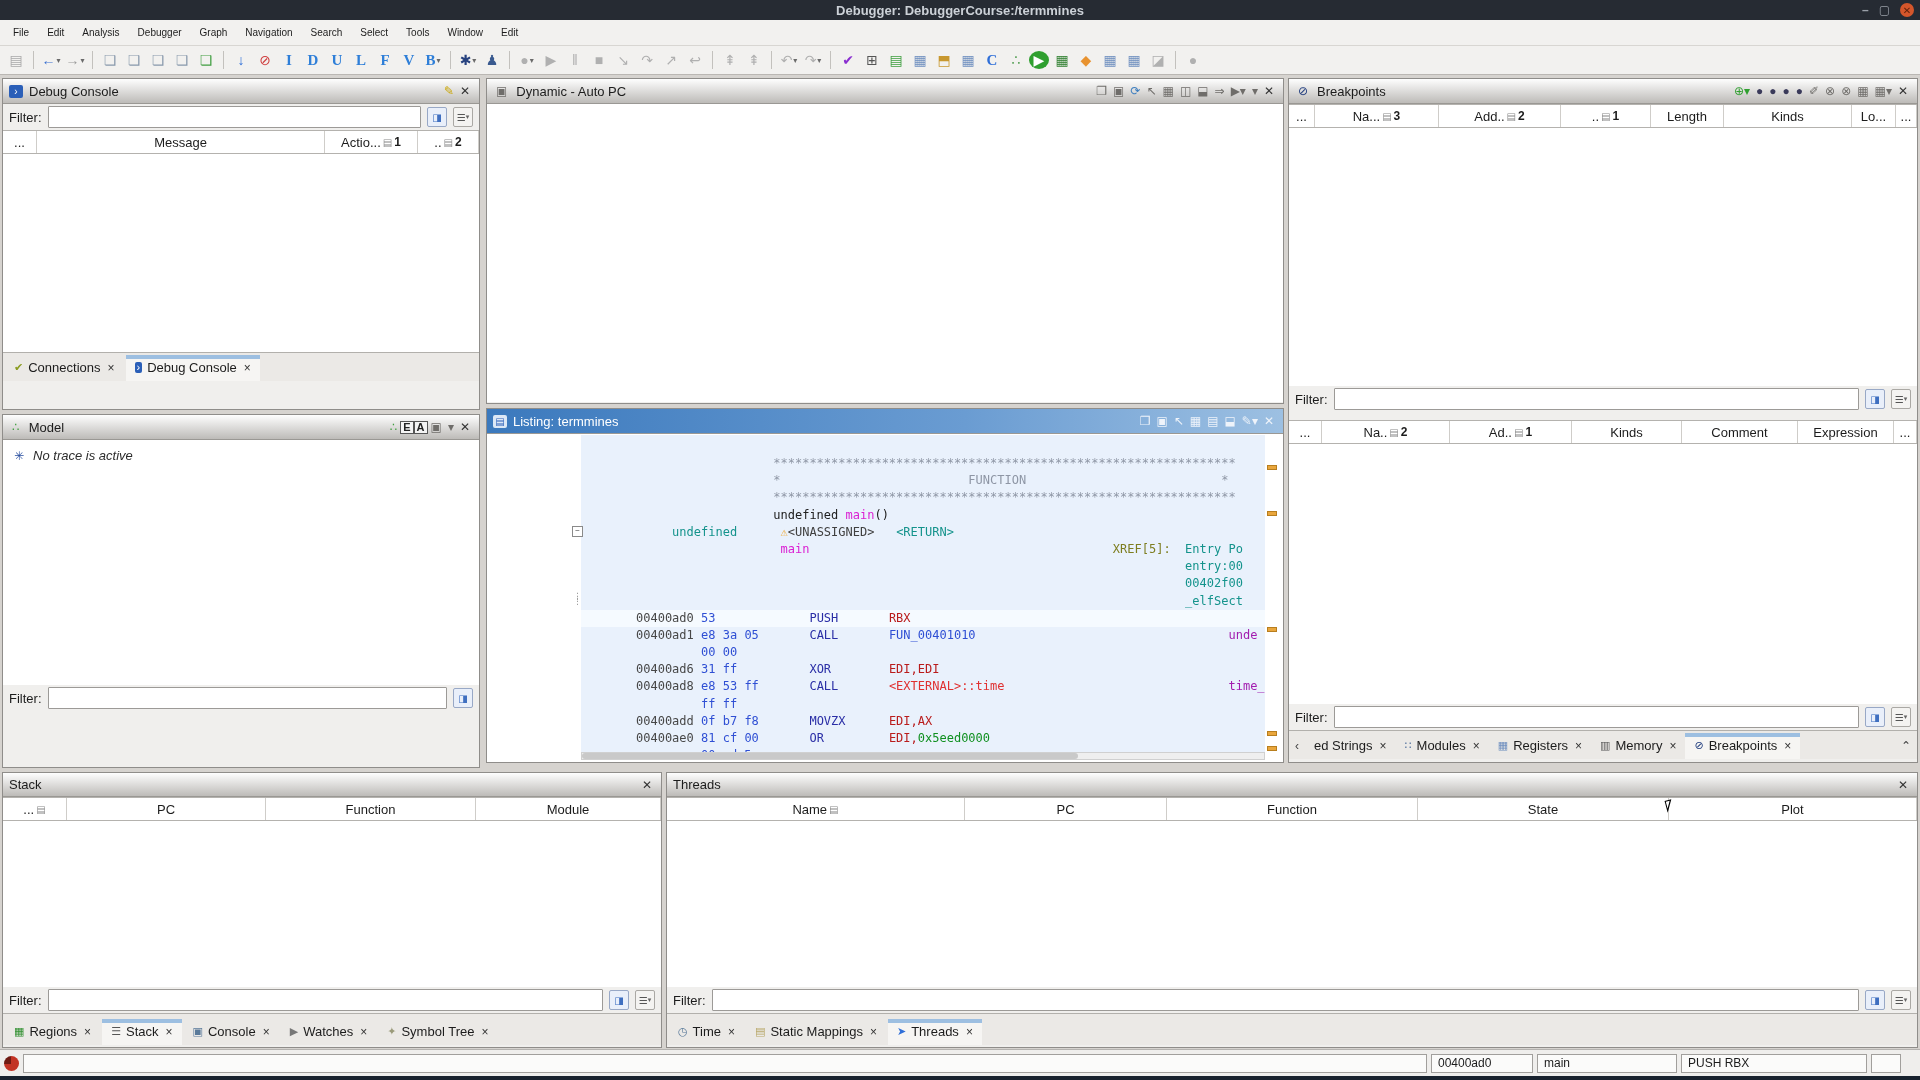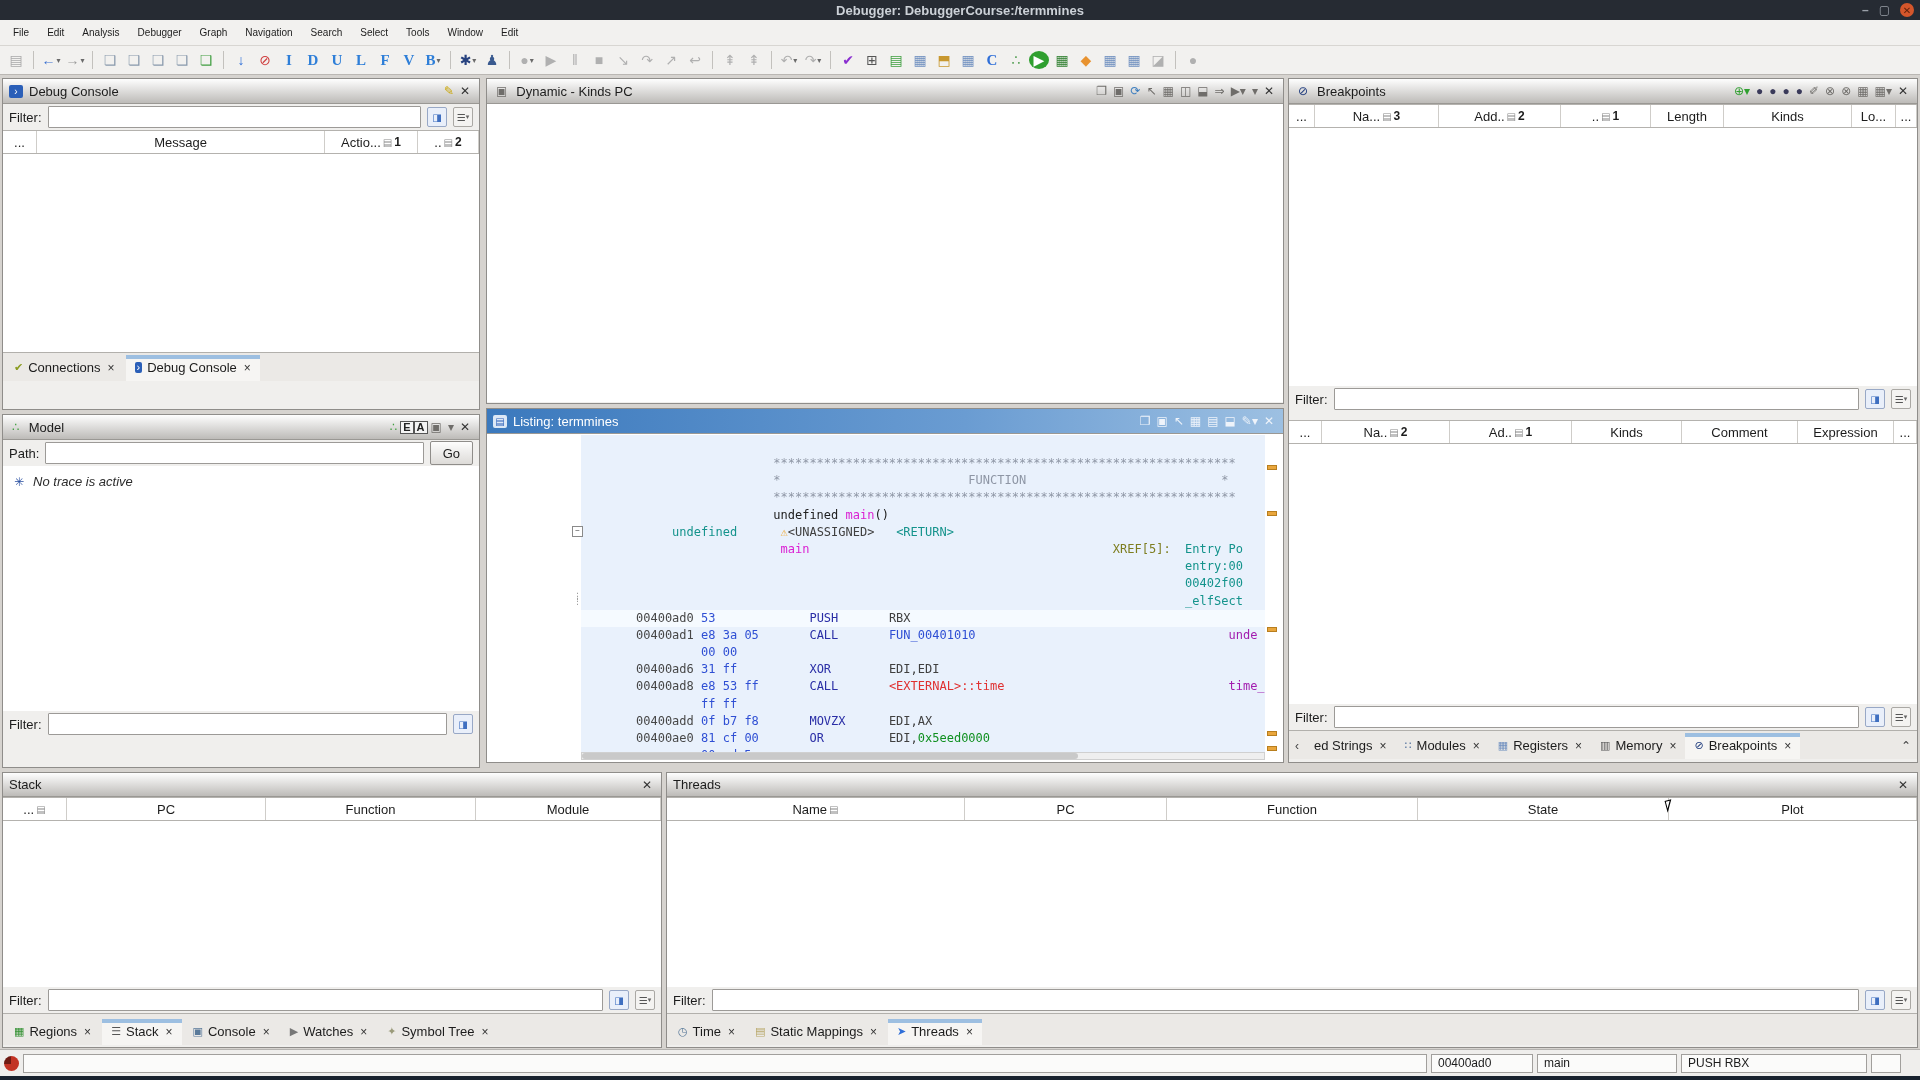--- a/index.html
+++ b/index.html
@@ -58,21 +58,21 @@
   .tab .tx{color:#333;font-size:12px;margin-left:2px;}
   .tabnav{font-size:12px;color:#444;padding:6px 4px;}
   
   #listing-code{position:absolute;left:94px;top:26px;width:684px;height:321px;background:#e9f1fc;
                 font-family:"DejaVu Sans Mono","Liberation Mono",monospace;font-size:12px;line-height:17.2px;
                 padding-top:20px;box-sizing:border-box;overflow:hidden;white-space:pre;}
   .lline{height:17.2px;padding-left:55px;}
   .lline.hl{background:#f5faff;}
   .c-com{color:#8e96a5}.c-k{color:#202020}.c-mag{color:#da1ed2}.c-teal{color:#14938c}
   .c-red{color:#404040}.c-warn{color:#f0a830}.c-addr{color:#474747}.c-byte{color:#2f4fd4}
-  .c-mn{color:#2a2ea6}.c-reg{color:#404040}.c-fn{color:#2f4fd4}.c-ext{color:#e03030}
+  .c-mn{color:#2a2ea6}.c-reg{color:#b91c1c}.c-fn{color:#2f4fd4}.c-ext{color:#e03030}
   .c-const{color:#109020}.c-gray{color:#a21caf}.c-xref{color:#7e7e20}
   .collapse-box{position:absolute;left:85px;top:117px;width:9px;height:9px;border:1px solid #8a8a8a;background:#fff;
                 font-size:8px;line-height:8px;text-align:center;color:#444;}
   .gutter-dots{position:absolute;left:86px;top:185px;color:#9a9a9a;font-size:9px;line-height:5px;}
   .bm{position:absolute;width:10px;height:5px;background:#e9a63c;border:1px solid #b87e1e;box-sizing:border-box;}
   .hscroll{position:absolute;left:94px;bottom:2px;width:684px;height:8px;background:#efefef;border:1px solid #d0d0d0;box-sizing:border-box;}
   .hthumb{position:absolute;left:0;top:0;height:6px;width:496px;background:#c9c9c9;border-radius:3px;}
   
   #statusbar{position:absolute;left:0;top:1049px;width:1920px;height:27px;background:#efeeec;border-top:1px solid #b5b3b0;
              display:flex;align-items:center;box-sizing:border-box;padding:0 4px;gap:4px;}
@@ -329,42 +329,37 @@
     <span class="hspacer"></span>
     <span style="display:flex">
         <span class="hic" style="color: rgb(63, 159, 63);">∴</span>
         <span class="hic boxletter" style="color: rgb(34, 34, 34);">E</span>
         <span class="hic boxletter" style="color: rgb(34, 34, 34);">A</span>
         <span class="hic" style="color: rgb(111, 109, 106);">▣</span>
         <span class="hic" style="color: rgb(111, 109, 106);">▾</span>
         <span class="hic" style="color: rgb(51, 51, 51);">✕</span>
       </span>
   </div>
-  <div class="frow">
-    <span class="flab">Path:</span>
-    <input class="finput" value="" style="">
-    <span class="go-btn">Go</span>
-  </div>
   <div class="tbody" style="height:245px;">
     <div class="trace-msg">
       <span class="hic" style="color:#2a4fa0;">✳</span>
       <span>No trace is active</span>
     </div>
   </div>
   <div class="frow">
     <span class="flab">Filter:</span>
     <input class="finput" value="" style="">
     <span class="fbtn">◨</span>
   </div>
 </div>
 
 <div class="panel" id="p-dynamic" style="left:486px;top:78px;width:798px;height:326px;">
   <div class="phead">
     <span class="hic">▣</span>
-    <span class="ptitle">Dynamic - Kinds PC</span>
+    <span class="ptitle">Dynamic - Auto PC</span>
     <span class="hspacer"></span>
     <span style="display:flex">
         <span class="hic">❐</span>
         <span class="hic">▣</span>
         <span class="hic" style="color: rgb(63, 127, 191);">⟳</span>
         <span class="hic">↖</span>
         <span class="hic">▦</span>
         <span class="hic">◫</span>
         <span class="hic">⬓</span>
         <span class="hic">⇒</span>

